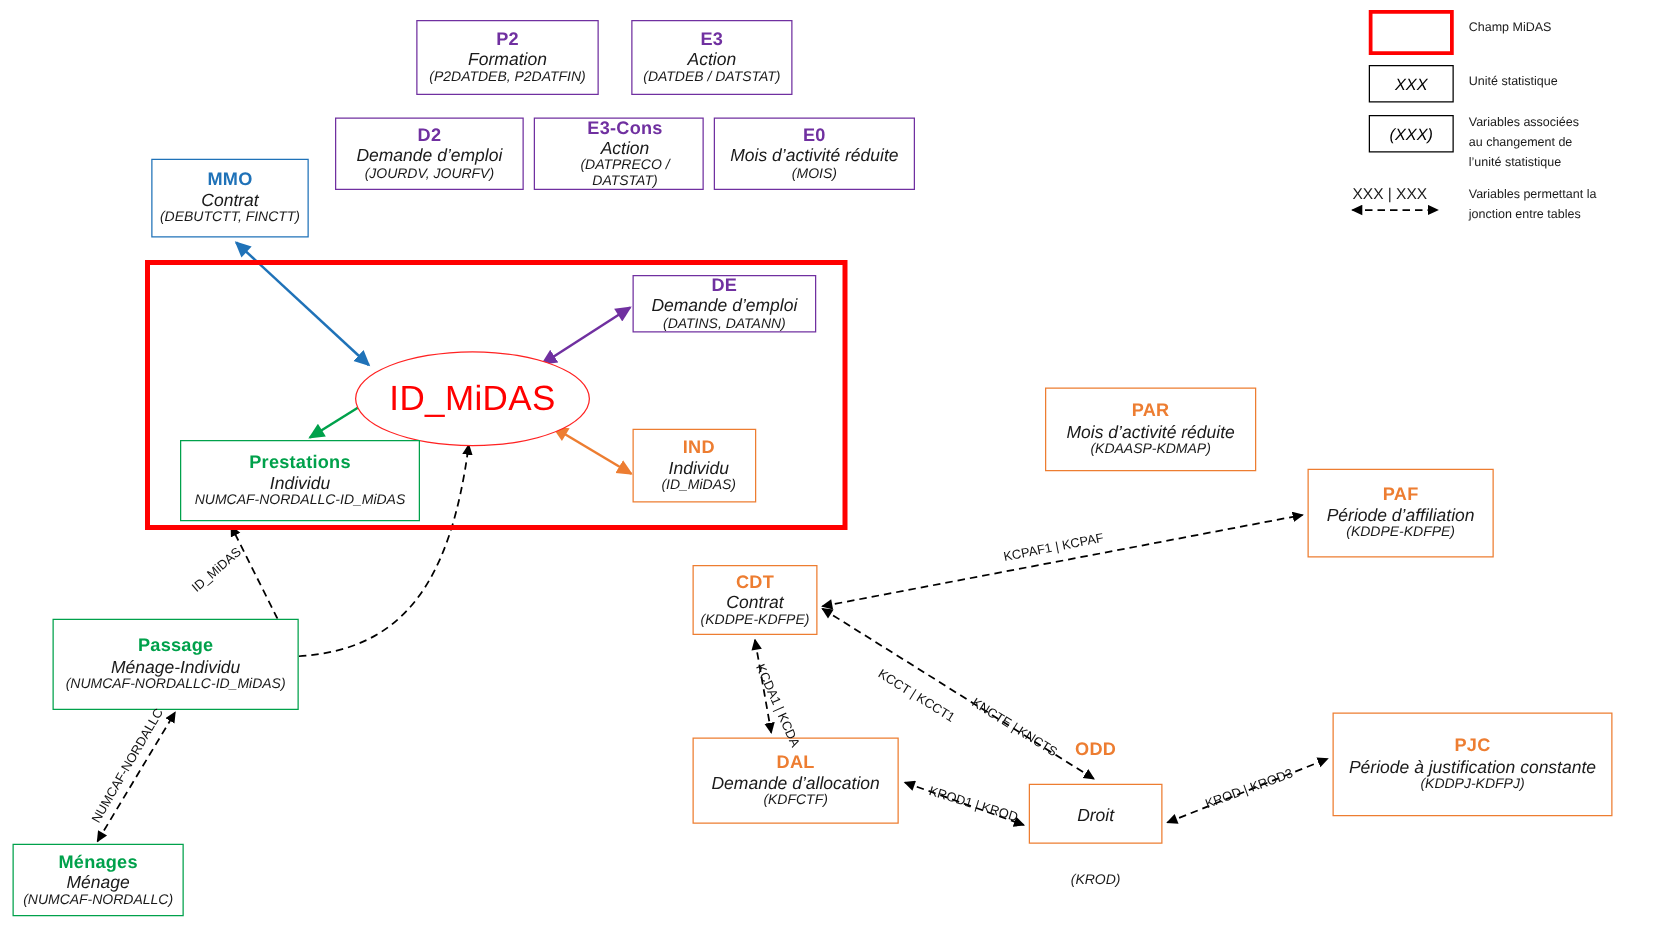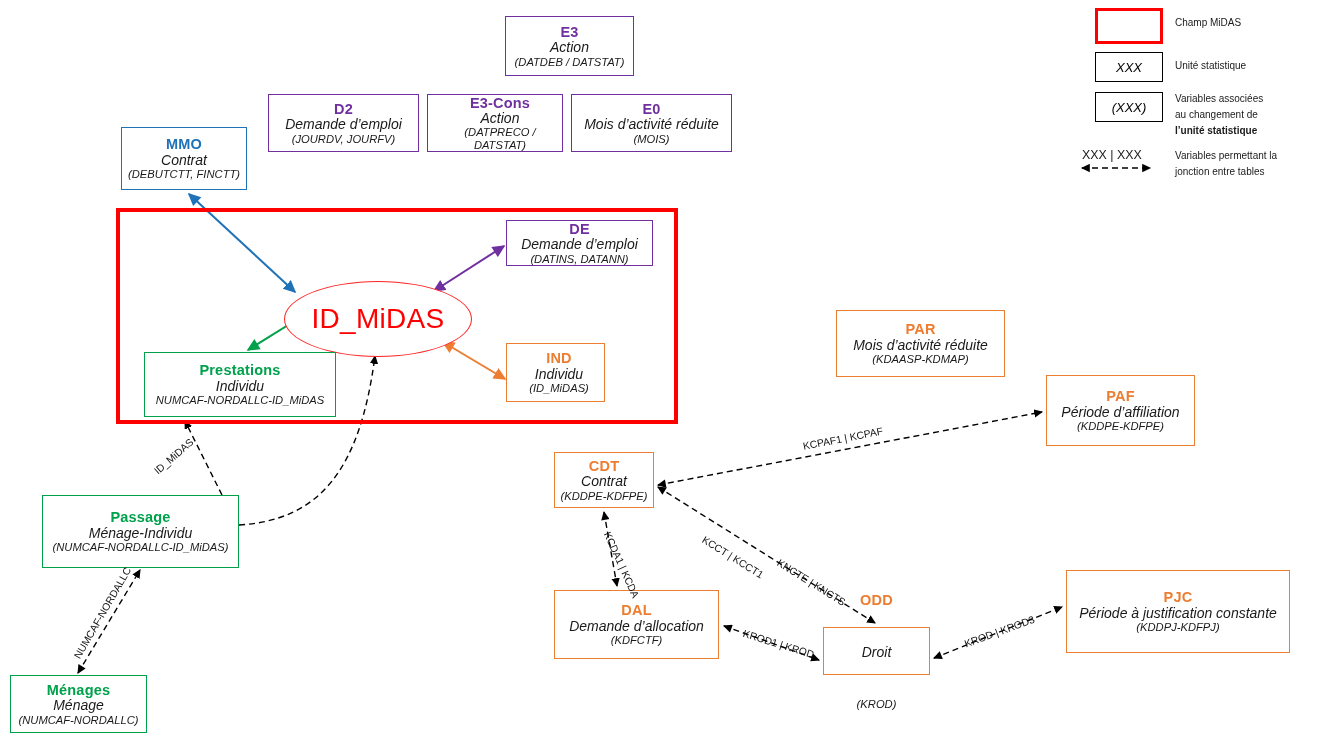--- a/index.html
+++ b/index.html
@@ -102,20 +102,25 @@
 
     <line x1="604" y1="512" x2="617" y2="586" stroke="#000" stroke-width="1.4" stroke-dasharray="6,4" marker-start="url(#ah-black-s)" marker-end="url(#ah-black)"></line>
 
     <line x1="724" y1="626" x2="819" y2="660" stroke="#000" stroke-width="1.4" stroke-dasharray="6,4" marker-start="url(#ah-black-s)" marker-end="url(#ah-black)"></line>
 
     <line x1="934" y1="658" x2="1062" y2="607" stroke="#000" stroke-width="1.4" stroke-dasharray="6,4" marker-start="url(#ah-black-s)" marker-end="url(#ah-black)"></line>
 
     <line x1="1082" y1="168" x2="1150" y2="168" stroke="#000" stroke-width="1.4" stroke-dasharray="6,4" marker-start="url(#ah-black-s)" marker-end="url(#ah-black)"></line>
   </svg>
 
+  <div class="node purple" style="left:333px;top:16px;width:146px;height:60px;">
+    <div class="n-title">P2</div>
+    <div class="n-sub">Formation</div>
+    <div class="n-vars">(P2DATDEB, P2DATFIN)</div>
+  </div>
 
   <div class="node purple" style="left:505px;top:16px;width:129px;height:60px;">
     <div class="n-title">E3</div>
     <div class="n-sub">Action</div>
     <div class="n-vars">(DATDEB / DATSTAT)</div>
   </div>
 
   <div class="node purple" style="left:268px;top:94px;width:151px;height:58px;">
     <div class="n-title">D2</div>
     <div class="n-sub">Demande d’emploi</div>
@@ -235,20 +240,20 @@
     <div class="lg-box" id="lg-unit" style="left:15px;top:52px;width:68px;height:30px;">
       <span>XXX</span>
     </div>
     <div class="lg-text" style="left:95px;top:60px;width:140px;">Unité statistique</div>
 
     <div class="lg-box" id="lg-var" style="left:15px;top:92px;width:68px;height:30px;">
       <span>(XXX)</span>
     </div>
     <div class="lg-text" style="left:95px;top:93px;width:150px;">Variables associées</div>
     <div class="lg-text" style="left:95px;top:109px;width:150px;">au changement de</div>
-    <div class="lg-text" style="left:95px;top:125px;width:150px;font-weight:bold;">l’unité statistique</div>
+    <div class="lg-text" style="left:95px;top:125px;width:150px;">l’unité statistique</div>
 
     <div class="lg-text" style="left:2px;top:148px;font-size:12.4px;">XXX | XXX</div>
     <div class="lg-text" style="left:95px;top:150px;width:160px;">Variables permettant la</div>
     <div class="lg-text" style="left:95px;top:166px;width:160px;">jonction entre tables</div>
   </div>
 
 </div>
 
 </body></html>

